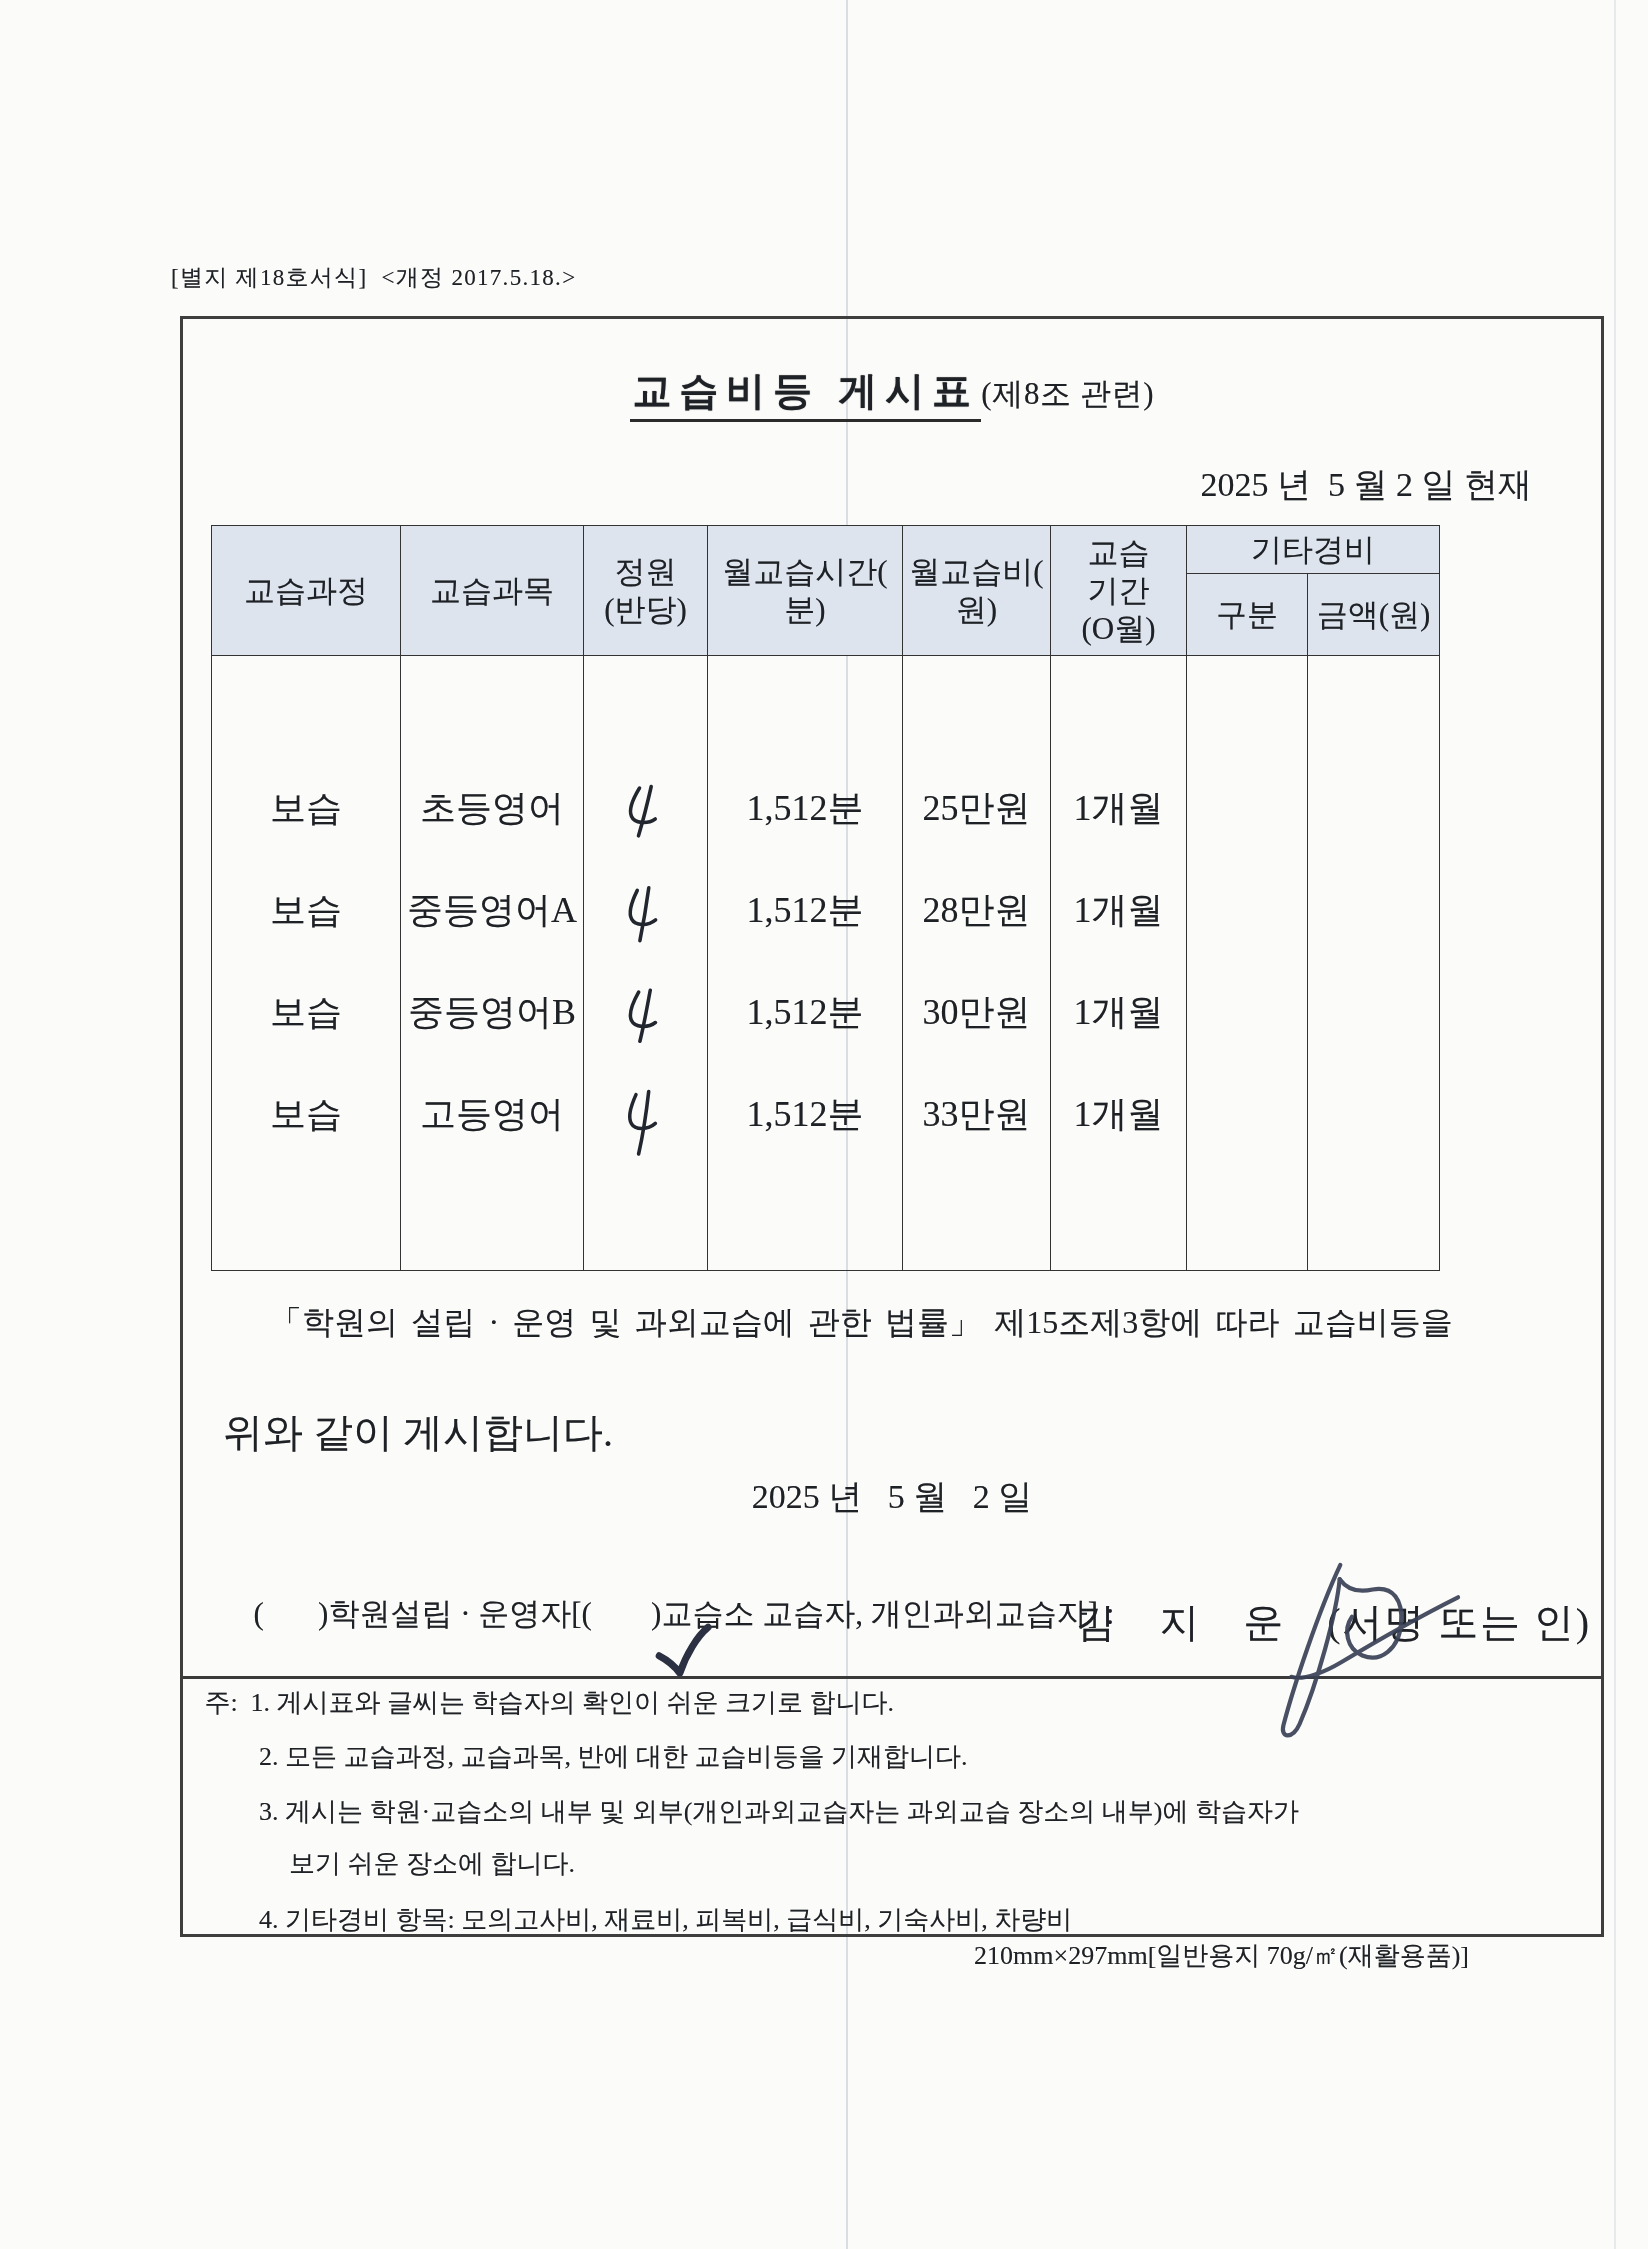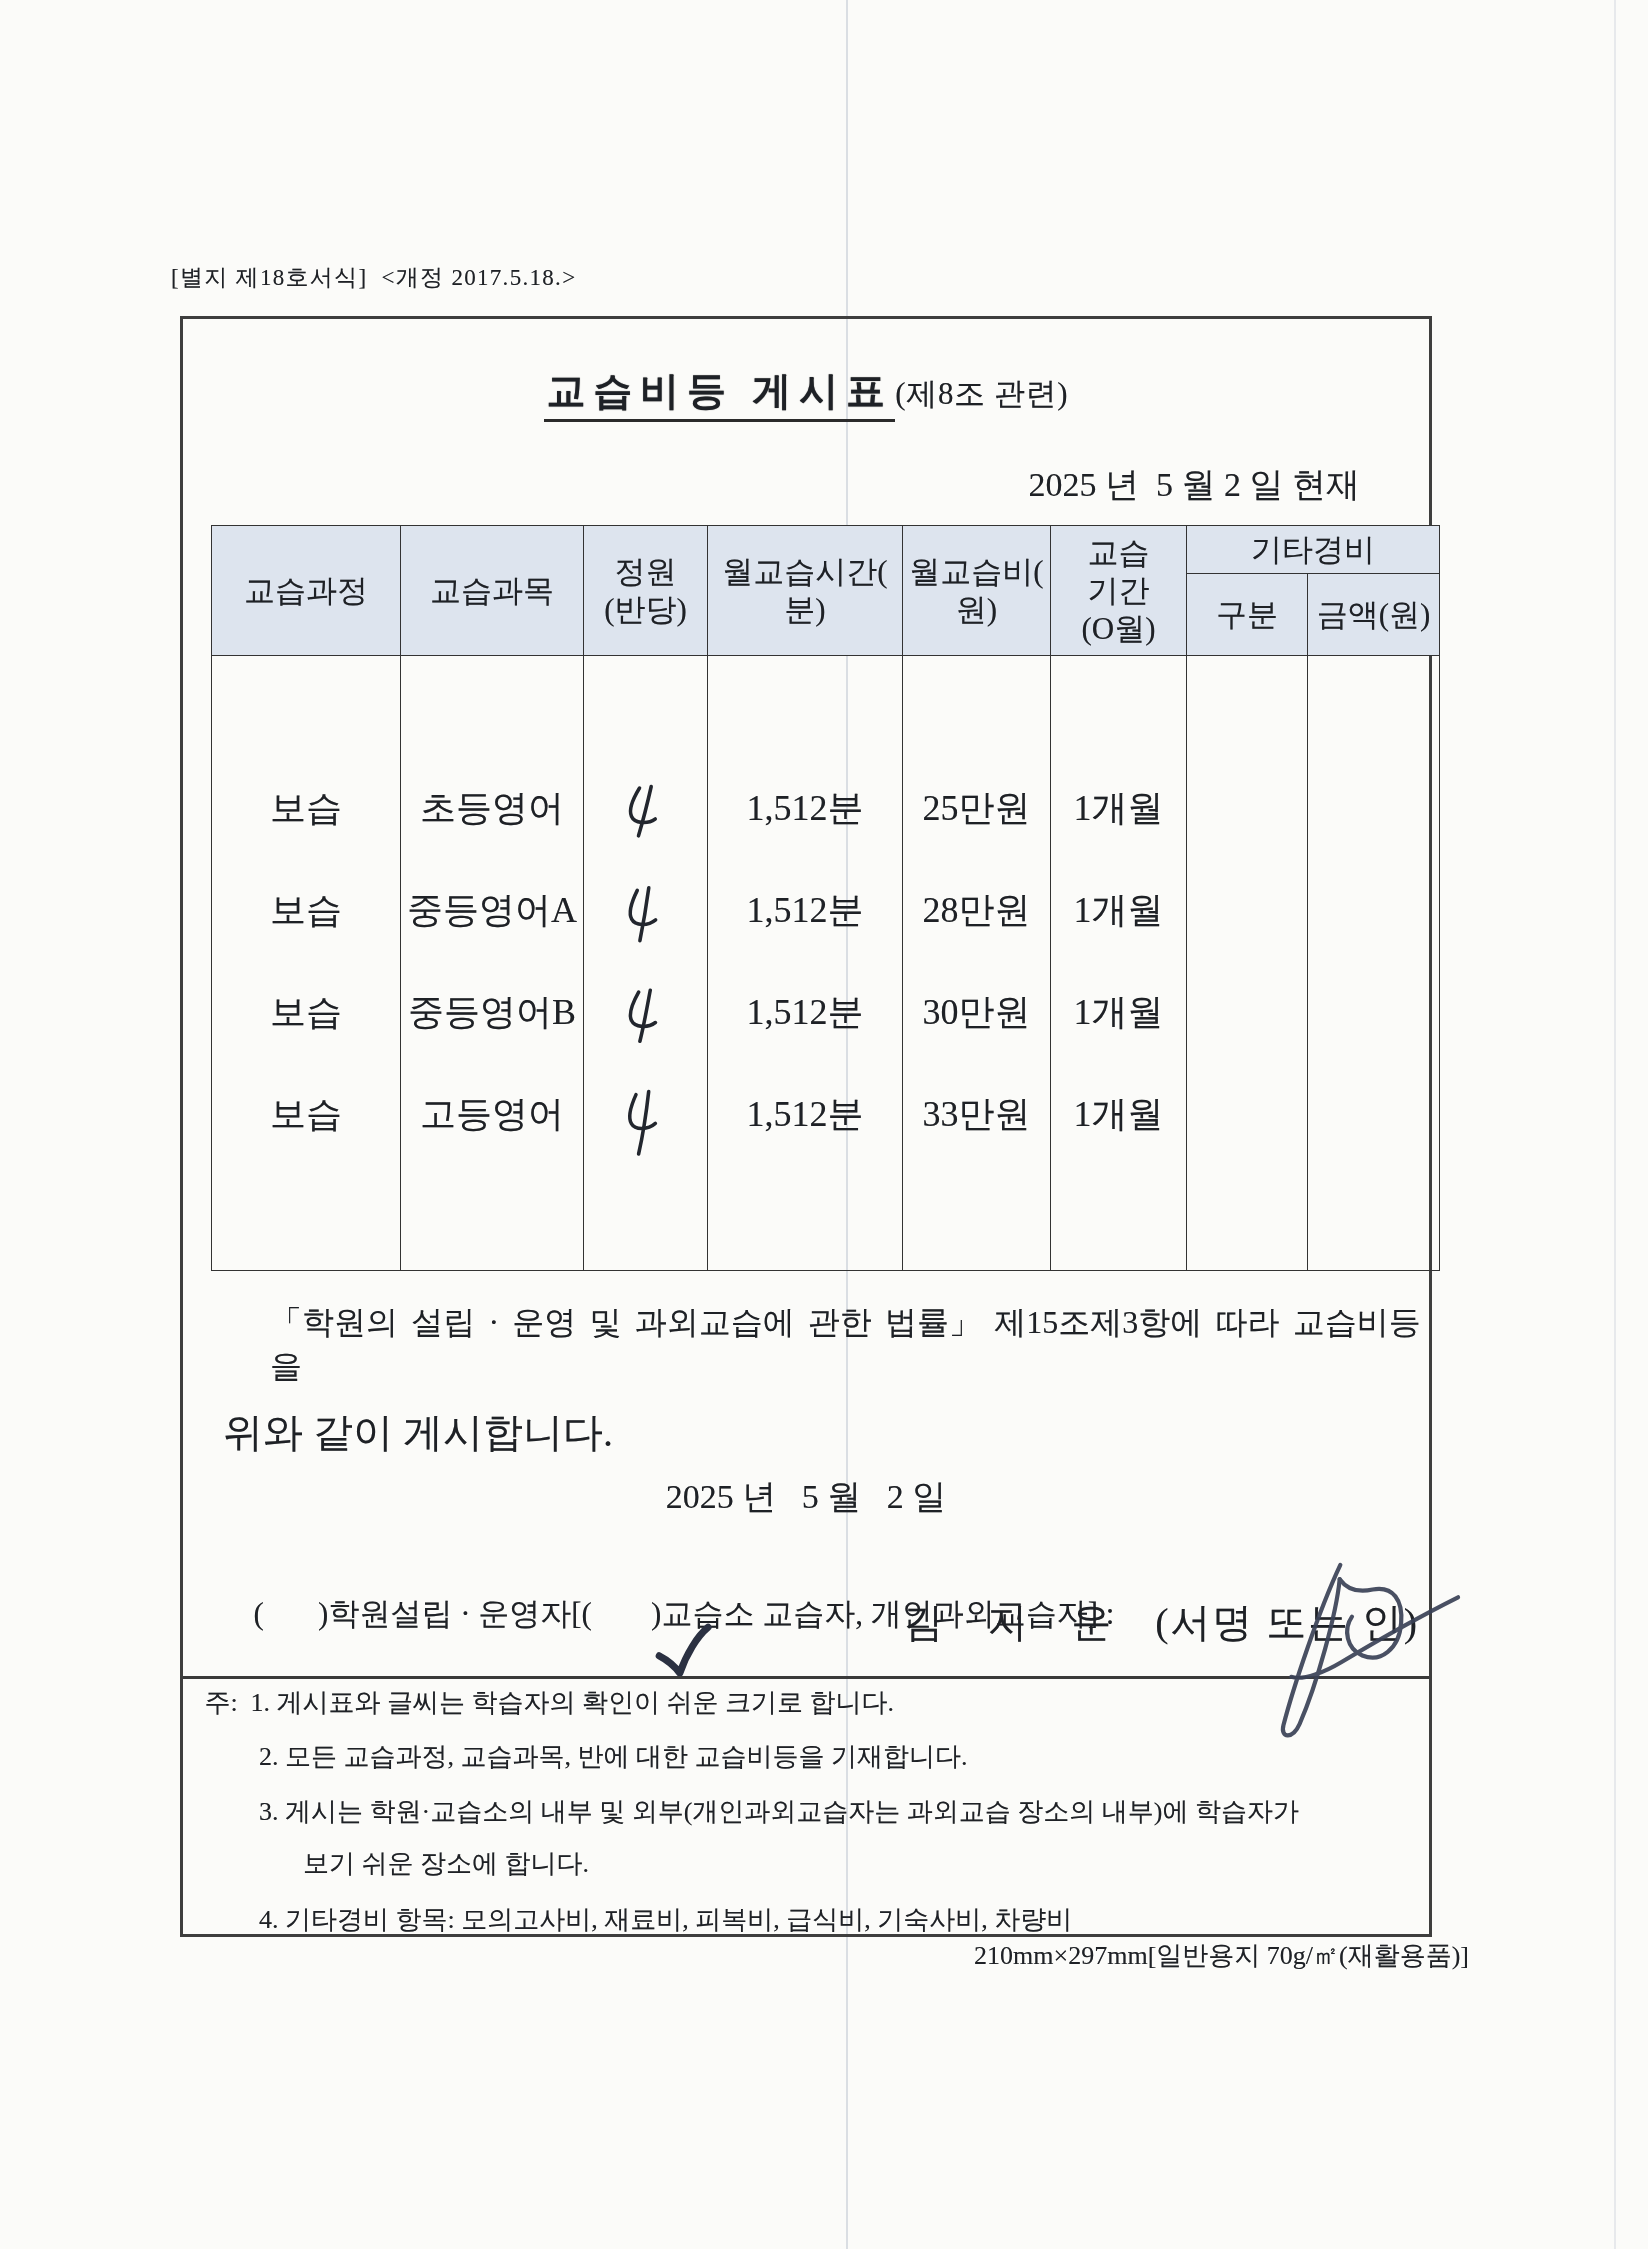--- a/index.html
+++ b/index.html
@@ -13,21 +13,21 @@
   .pre{ white-space:pre; }
 
   
   .scan-streak{ position:absolute; top:0; height:2250px; width:1.9px; }
   .streak-a{ left:846px; background:rgba(165,175,192,.38); }
   .streak-b{ left:1614px; background:rgba(185,192,205,.30); }
 
   .form-ref{ position:absolute; left:171px; top:262px; font-size:23px; letter-spacing:1.3px; }
 
   .doc-box{
-    position:absolute; left:180px; top:316px; width:1252px; height:1621px;
+    position:absolute; left:180px; top:316px; width:1424px; height:1621px;
     border:3.2px solid #3e3e3e; box-sizing:border-box;
   }
 
   .title-row{ position:absolute; left:0; top:45px; width:100%; text-align:center; }
   .doc-title{
     font-family:"Liberation Sans","DejaVu Sans",sans-serif;
     font-weight:bold; font-size:39px; letter-spacing:7.8px;
     border-bottom:3.2px solid #2b2b2b; padding:0 2.6px 6.5px 2.6px;
     text-shadow:0 0 1px rgba(20,20,20,.6);
   }
@@ -63,21 +63,21 @@
   .name-line{ position:absolute; top:1276px; right:10px; font-size:40px; }
   .signer-name{ letter-spacing:17px; }
   .name-suffix{ margin-left:27px; letter-spacing:1.9px; }
 
   .divider{ position:absolute; left:0; top:1357px; width:100%; height:2.6px; background:#3a3a3a; }
 
   .note-line{ position:absolute; font-size:26px; line-height:35px; }
   .n1{ left:21.4px;  top:1366px; }
   .n2{ left:76px; top:1420px; }
   .n3{ left:76px; top:1475px; }
-  .n4{ left:120px; top:1527px; }
+  .n4{ left:106px; top:1527px; }
   .n5{ left:76px; top:1583px; }
 
   .signature{ position:absolute; left:1264px; top:1552px; z-index:5; }
   .footer-note{ position:absolute; top:1938px; right:180px; font-size:26px;margin-left:35px; }
 </style>
 </head>
 <body>
 
 <div class="page">
 

